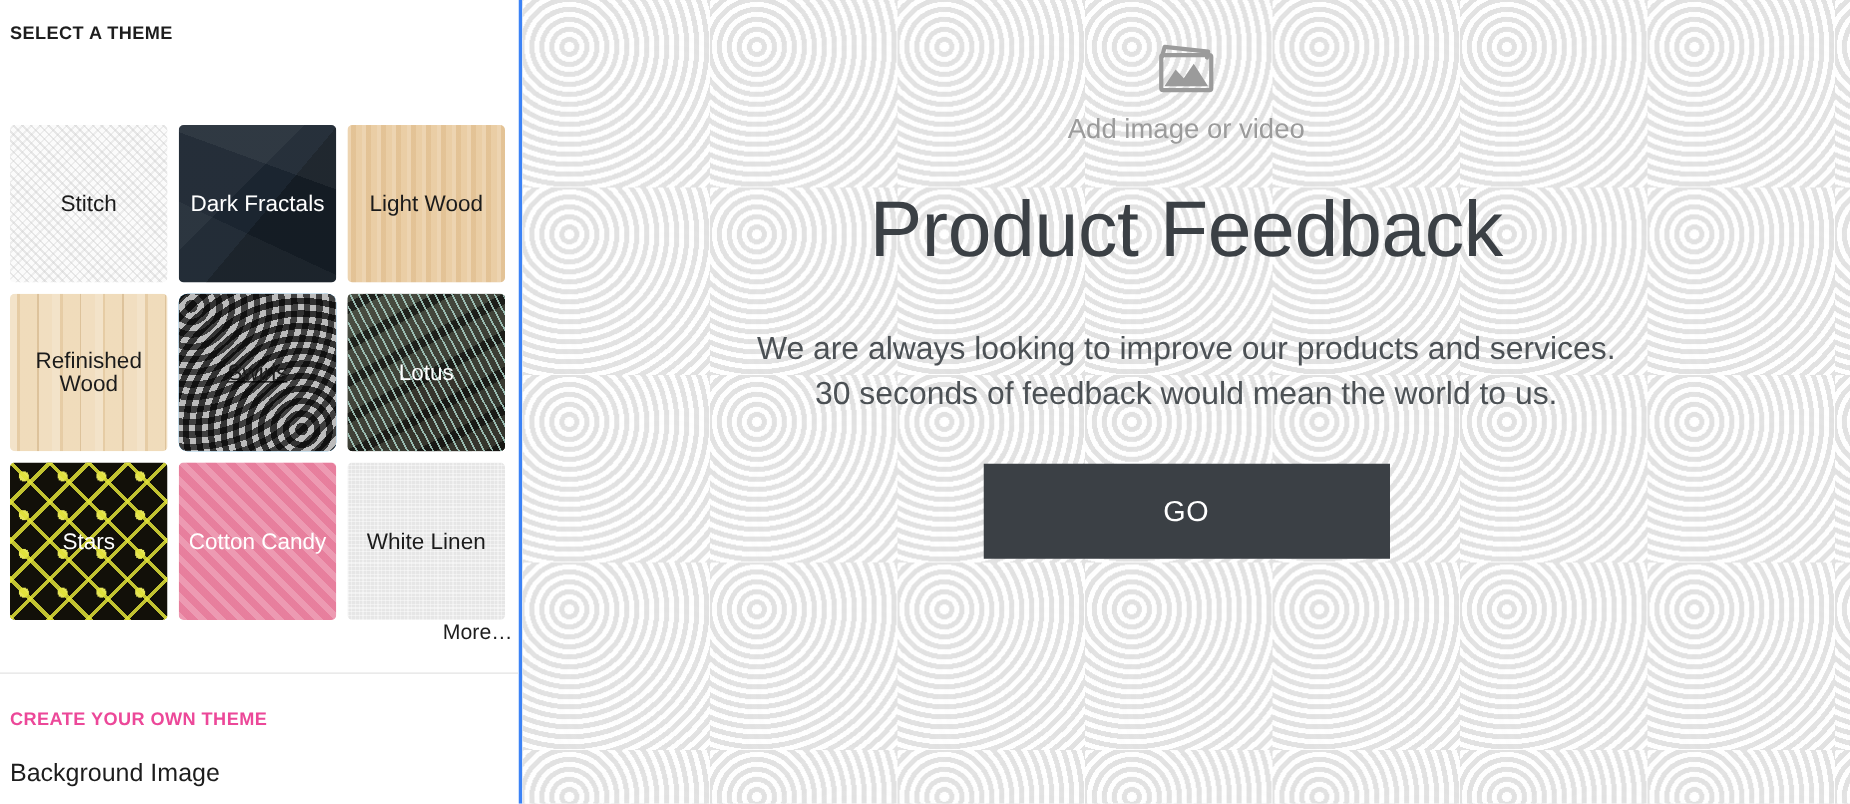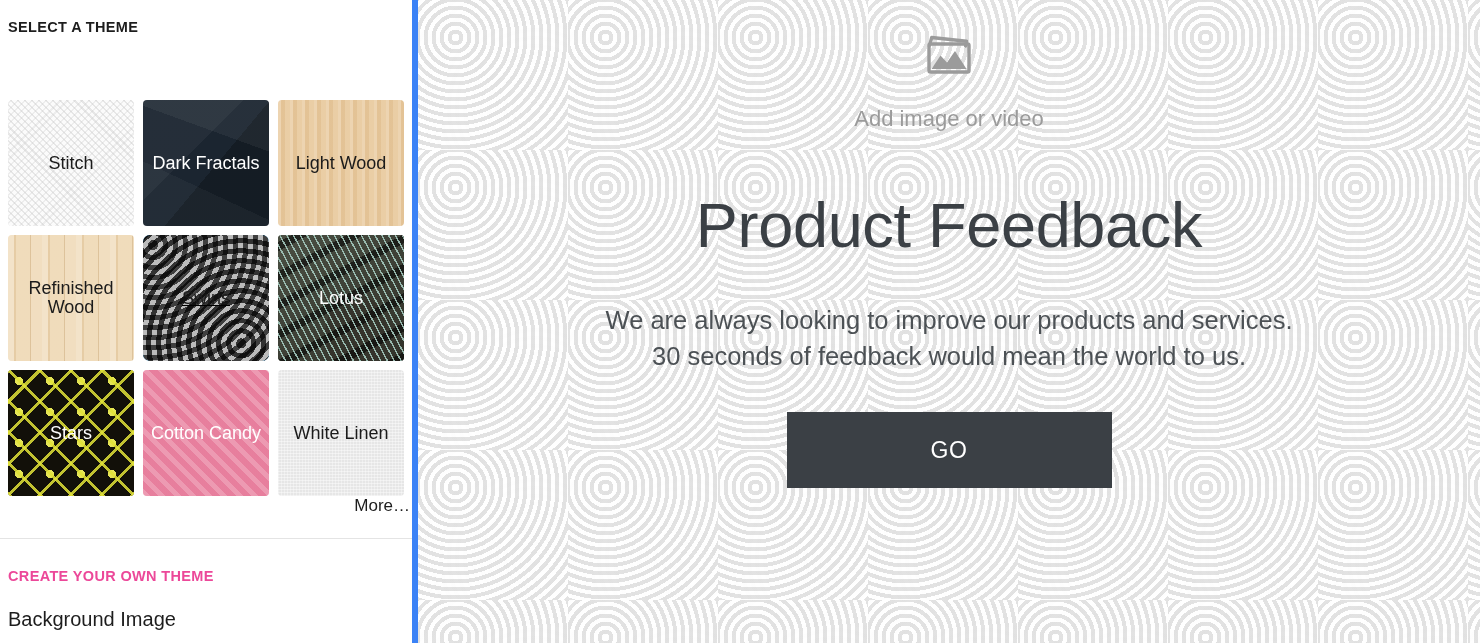--- a/index.html
+++ b/index.html
@@ -9,21 +9,21 @@
     background: #ffffff;
     font-family: "Liberation Sans", sans-serif;
     -webkit-font-smoothing: antialiased;
   }
   .app { display: flex; width: 1480px; height: 643px; }
 
   
   .sidebar {
     width: 418px; height: 643px;
     background: #ffffff;
-    border-right: 6px solid #3b82f6;
+    border-right: 3px solid #3b82f6;
     position: relative;
     overflow: hidden;
   }
   .panel-title {
     font-size: 14.5px;
     font-weight: bold;
     letter-spacing: .35px;
     color: #1d1d1d;
     padding: 19px 0 0 8px;
   }
@@ -225,27 +225,27 @@
   }
   .media-drop {
     margin-top: 30px;
     display: flex;
     flex-direction: column;
     align-items: center;
     cursor: pointer;
   }
   .media-icon { width: 58px; height: 48px; display: block; }
   .media-text {
-    margin-top: 28px;
+    margin-top: 12px;
     font-size: 22px;
     color: #9b9b9b;
     font-weight: 300;
   }
   .headline {
-    margin-top: 58px;
+    margin-top: 33px;
     font-size: 63px;
     font-weight: 300;
     color: #3b4045;
     letter-spacing: -.3px;
     line-height: 70px;
     text-align: center;
   }
   .subtext {
     margin-top: 42px;
     font-size: 25.5px;

